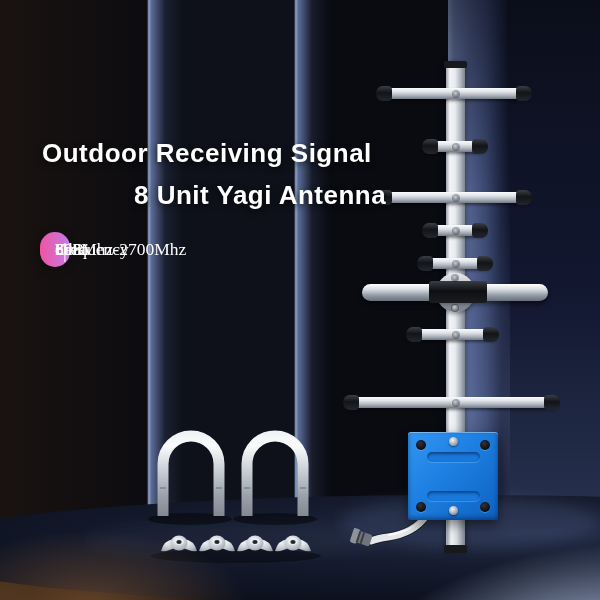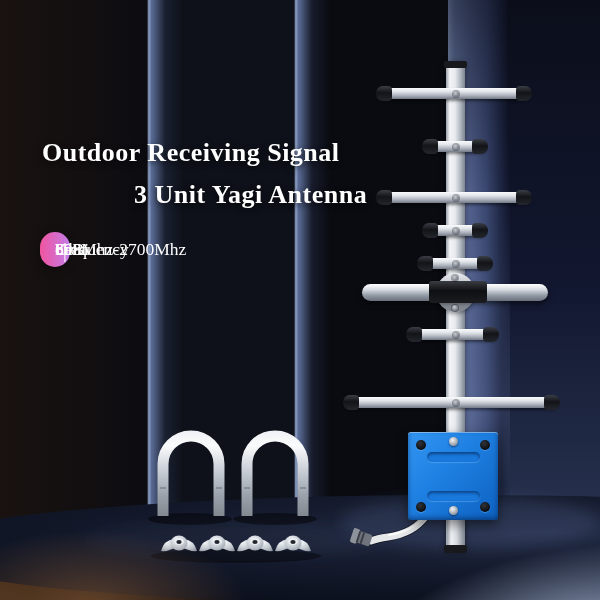--- a/index.html
+++ b/index.html
@@ -61,21 +61,21 @@
     box-shadow:inset 0 2px 3px rgba(0,25,70,.55),0 1px 1px rgba(130,195,255,.4);}
   .slot-1{top:20px;} .slot-2{top:59px;}
   .box-screw-dark{width:10px;height:10px;border-radius:50%;
     background:radial-gradient(circle at 40% 35%,#30343b,#0b0d10 70%);box-shadow:0 1px 1px rgba(160,210,255,.35);}
   .box-screw-silver{width:9px;height:9px;border-radius:50%;
     background:radial-gradient(circle at 40% 35%,#f2f5f8,#8a9099 75%);box-shadow:0 1px 2px rgba(0,20,60,.6);}
   .boom-tail{left:447px;top:520px;width:17px;height:26px;
     background:linear-gradient(90deg,#9ba1ab 0%,#eef1f4 25%,#d9dde2 55%,#878d97 100%);}
 
   
-  .title-line{color:var(--title-text,#fff);font-family:Liberation Serif, serif;
+  .title-line{color:var(--title-text,#fff);font-family:Liberation Sans, sans-serif;
     font-weight:700;font-size:26px;letter-spacing:.5px;white-space:nowrap;
     text-shadow:0 2px 6px rgba(0,0,0,.65);}
   .title-1{left:42px;top:138px;}
   .title-2{left:134px;top:180px;}
   .spec-pill{left:40px;top:232px;height:35px;border-radius:18px;
     display:flex;align-items:center;padding:0 15px;white-space:nowrap;
     background:linear-gradient(90deg,var(--pill-gradient-start,#f0559f) 0%,var(--pill-gradient-end,#c47ce9) 100%);
     color:#fff;font-size:17.5px;box-shadow:0 3px 10px rgba(0,0,0,.35);font-family:Liberation Serif, serif;}
   .spec-pill span{position:static;}
   .spec-sep{padding:0 3px;}
@@ -255,21 +255,21 @@
       <div class="box-screw-dark" style="left:8px;top:8px;"></div>
       <div class="box-screw-dark" style="left:72px;top:8px;"></div>
       <div class="box-screw-dark" style="left:8px;top:70px;"></div>
       <div class="box-screw-dark" style="left:72px;top:70px;"></div>
       <div class="box-screw-silver" style="left:41px;top:5px;"></div>
       <div class="box-screw-silver" style="left:41px;top:74px;"></div>
     </div>
   </div>
 
   <div class="title-line title-1">Outdoor Receiving Signal</div>
-  <div class="title-line title-2">3 Unit Yagi Antenna</div>
+  <div class="title-line title-2">8 Unit Yagi Antenna</div>
 
   <div class="spec-pill">
     <span>Frequency</span>
       <span class="spec-sep">:</span>
       <span>698Mhz-2700Mhz</span>
       <span class="spec-div">|</span>
       <span>Unit</span>
       <span class="spec-sep">:</span>
       <span>8dBi</span>
   </div>

